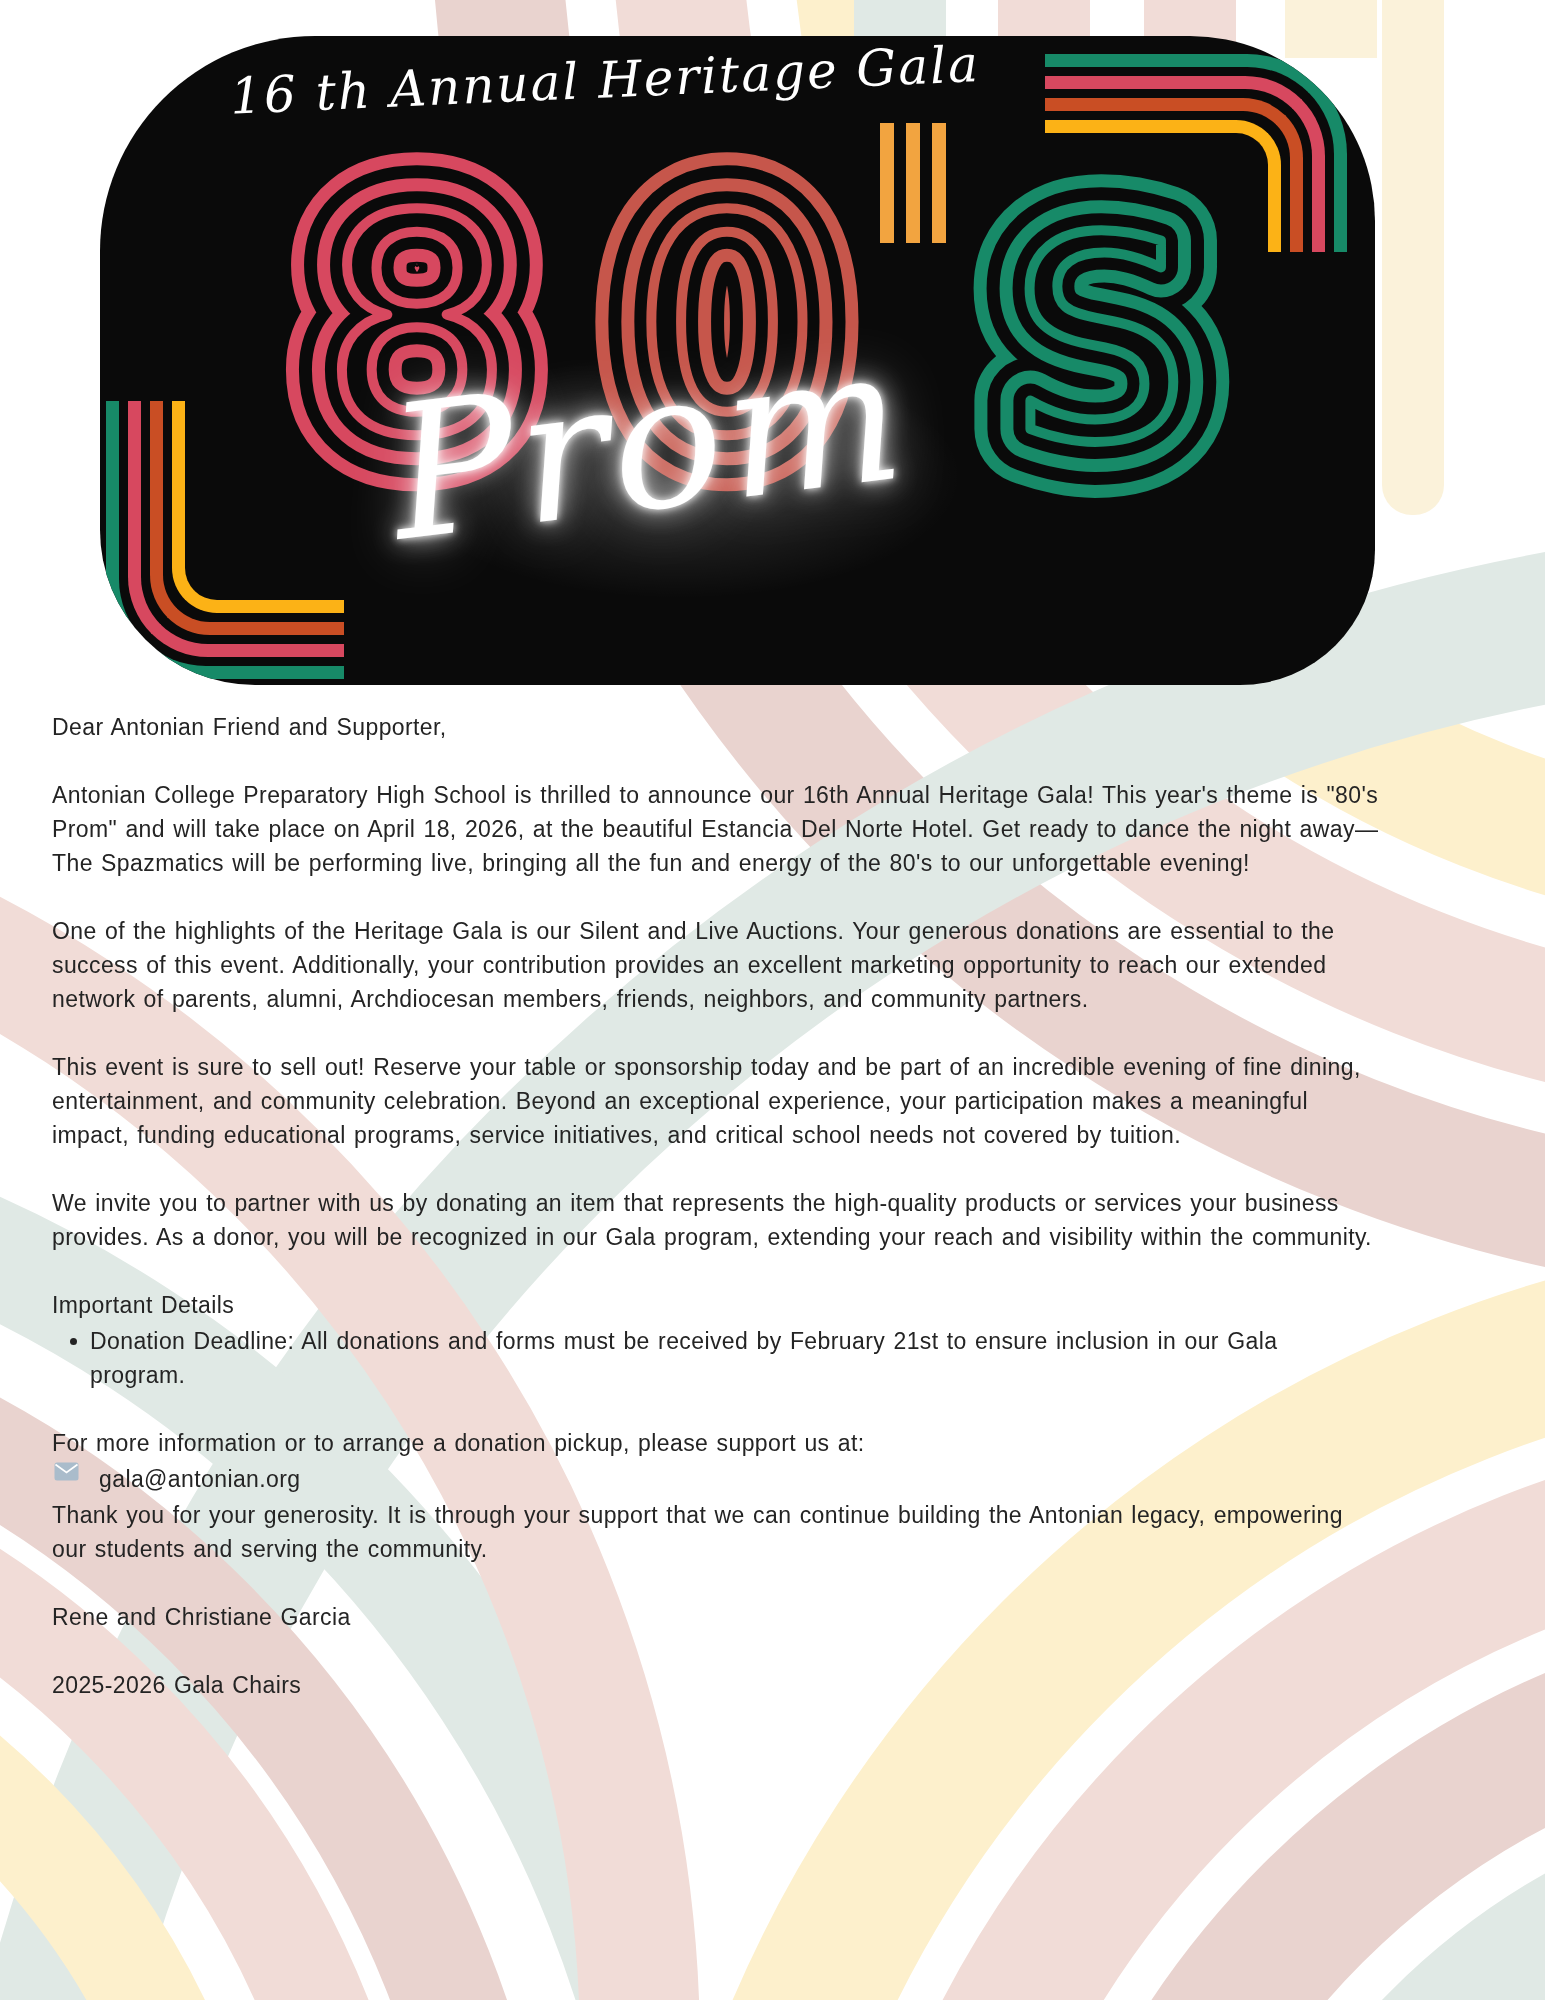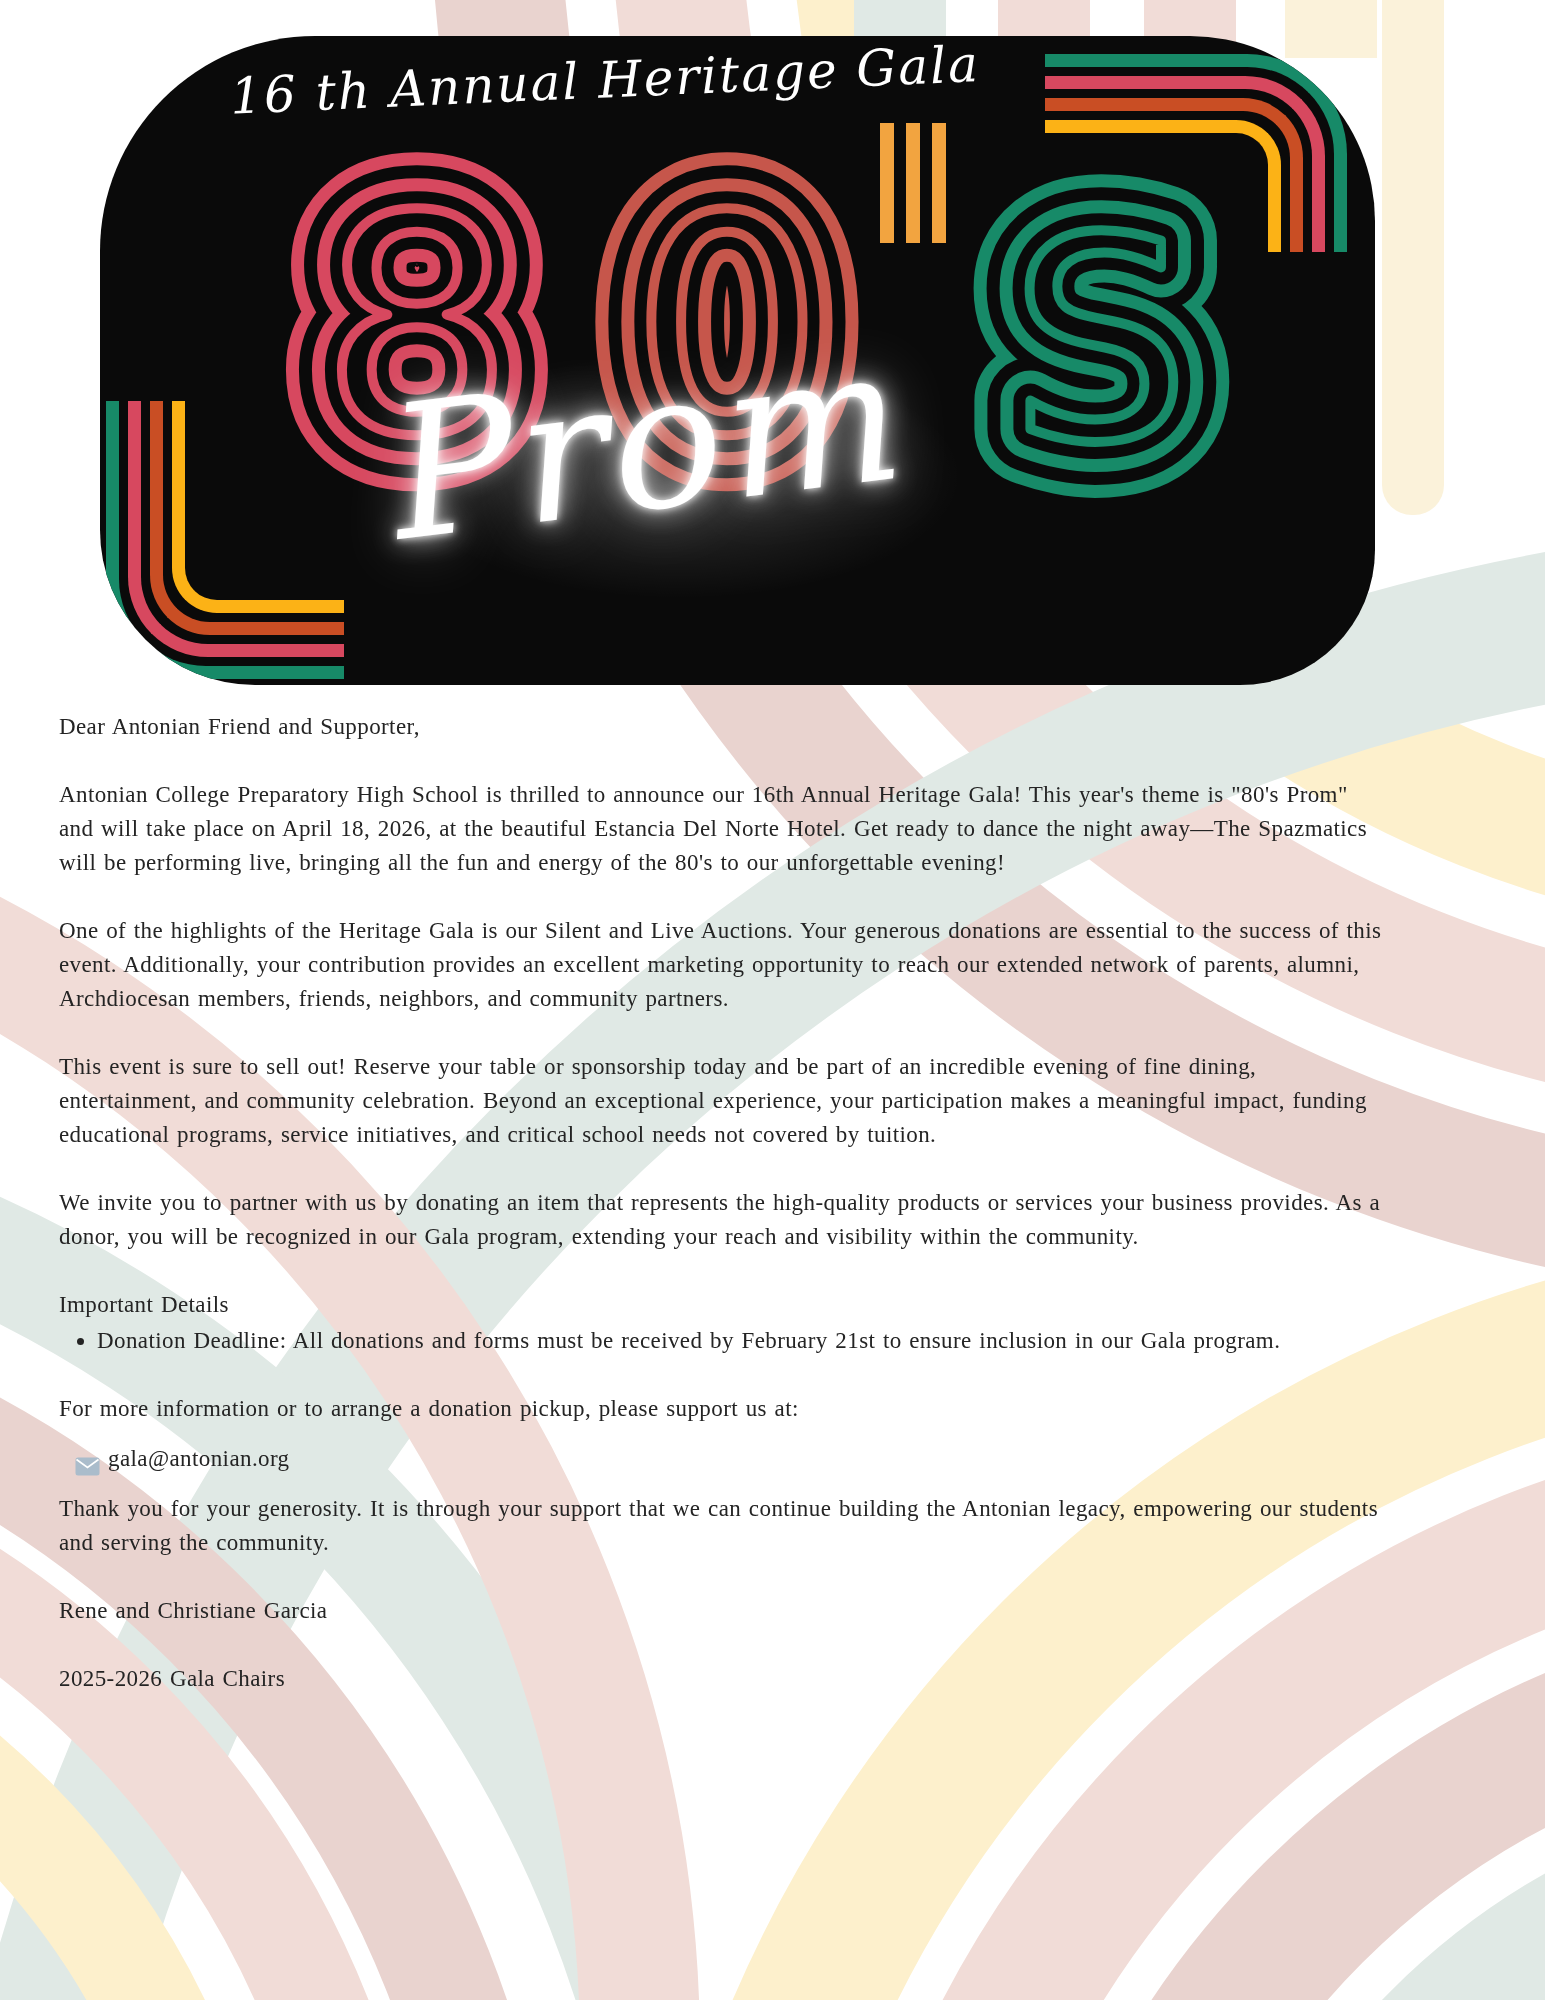--- a/index.html
+++ b/index.html
@@ -17,29 +17,29 @@
   #prom-glow{position:absolute;left:190px;top:270px;width:780px;height:340px;
         background:radial-gradient(ellipse closest-side,rgba(255,255,255,0.17),rgba(255,255,255,0) 72%);}
   #prom{position:absolute;left:290px;top:300px;font-family:"DejaVu Serif",serif;font-style:italic;
         color:#ffffff;font-size:185px;transform:rotate(-7deg);letter-spacing:4px;
         text-shadow:0 0 8px #fff,0 0 26px rgba(255,255,255,.85),0 0 60px rgba(255,255,255,.5);}
   .neon-svg{position:absolute;left:150px;top:80px;}
   .neon-svg text{font-family:"DejaVu Sans",sans-serif;font-weight:normal;}
   
   .tr-stripe{position:absolute;background:transparent;border-style:solid;border-width:0;}
   
-  #letter{position:absolute;left:59px;top:710px;width:1330px;z-index:1;color:#242424;
-          font-size:23px;line-height:34px;letter-spacing:.4px;word-spacing:1.5px;font-family:Liberation Serif, serif;}
+  #letter{position:absolute;left:52px;top:710px;width:1330px;z-index:1;color:#242424;
+          font-size:23px;line-height:34px;letter-spacing:.4px;word-spacing:1.5px;}
   #letter p{margin:0 0 34px 0;}
   #letter .tight{margin:0;}
   ul.bullets{list-style:none;margin:0 16px 34px 0;padding:0;}
   ul.bullets li{position:relative;padding-left:38px;margin:2px 0;}
   ul.bullets li::before{content:"";position:absolute;left:18px;top:14px;width:7px;height:7px;
           border-radius:50%;background:#242424;}
-  .contact-row{display:flex;align-items:flex-end;gap:8px;margin:16px;}
+  .contact-row{display:flex;align-items:flex-start;gap:20px;margin:2px;}
   .contact-row svg{flex:0 0 auto;}
   a.plain{color:#242424;text-decoration:none;}
   .sig{margin:0;}
 </style>
 </head>
 <body>
 
 <div id="page">
 
   <div class="ring" style="left:790px;top:-1180px;width:1860px;height:1860px;border:130px solid #fdf0cc;"></div>

